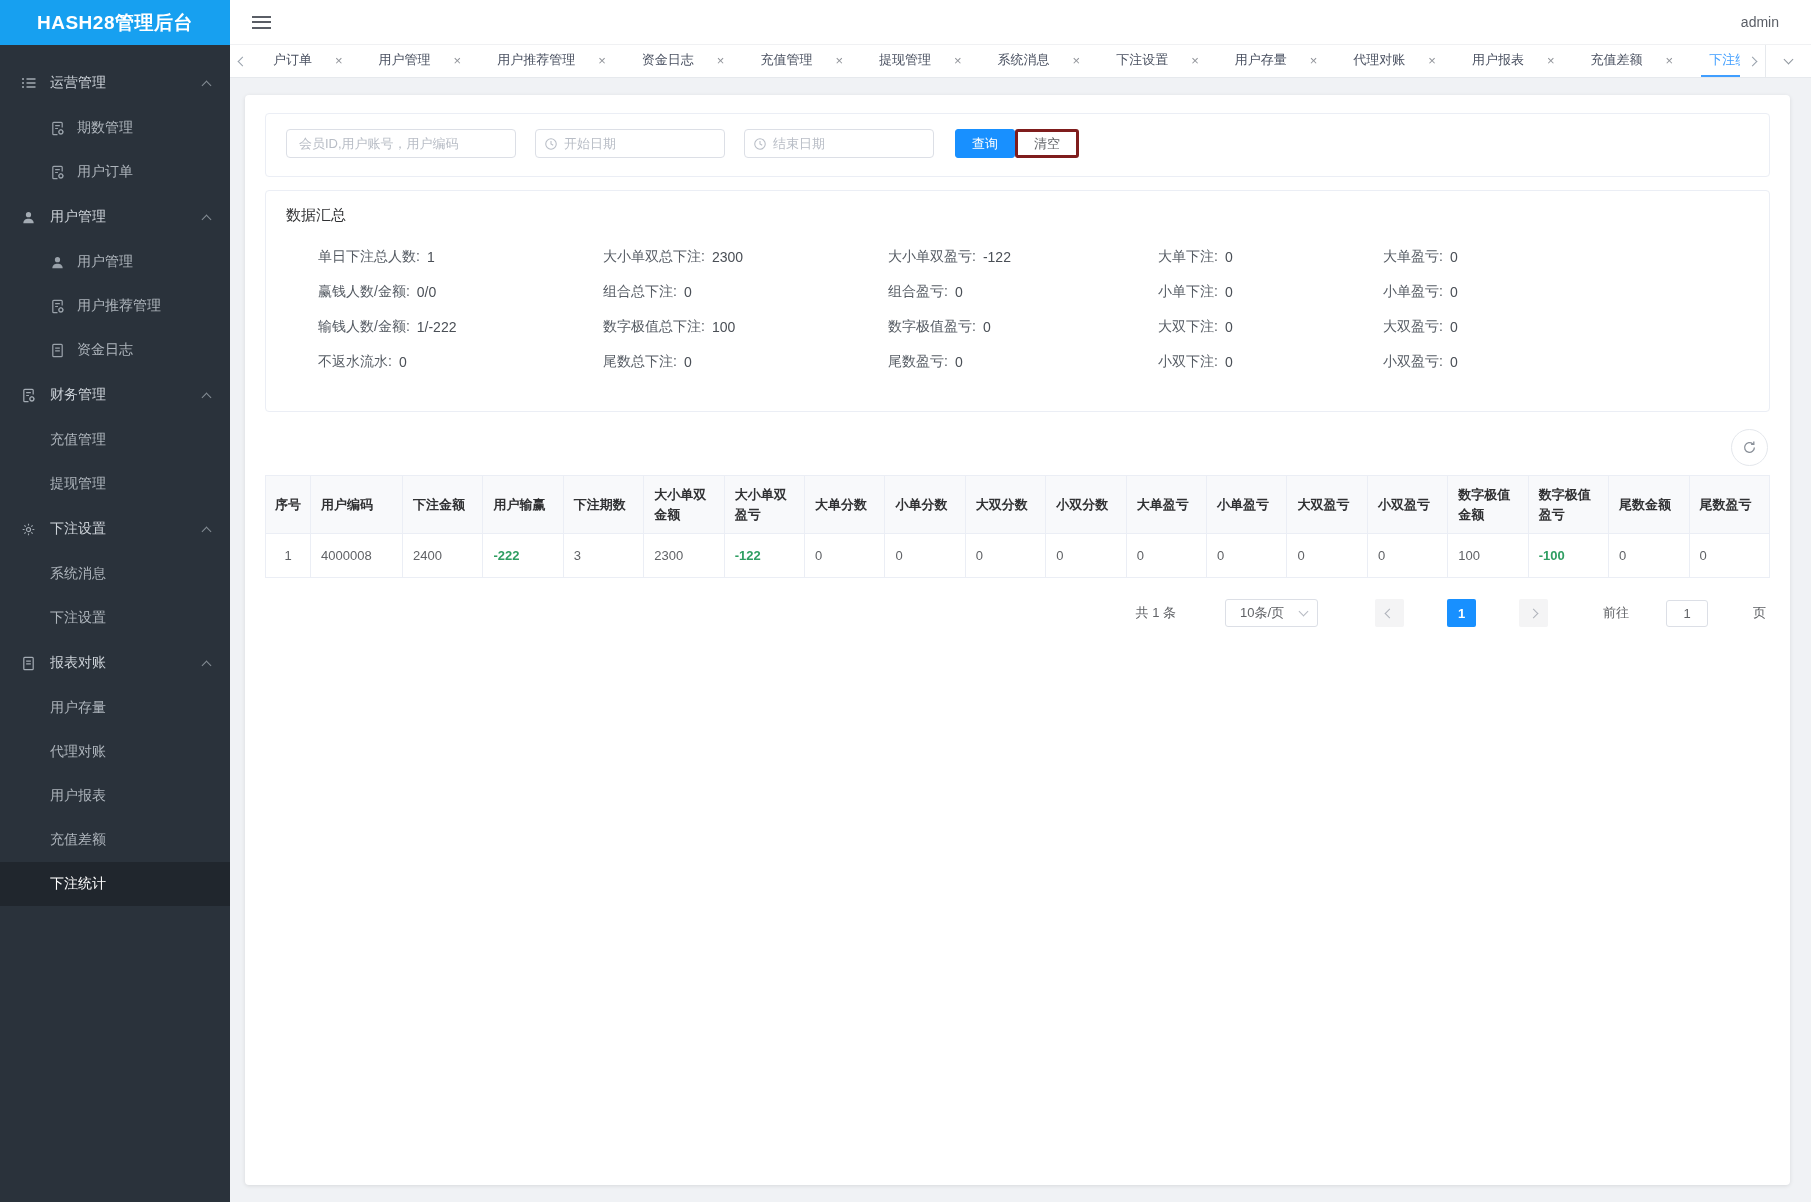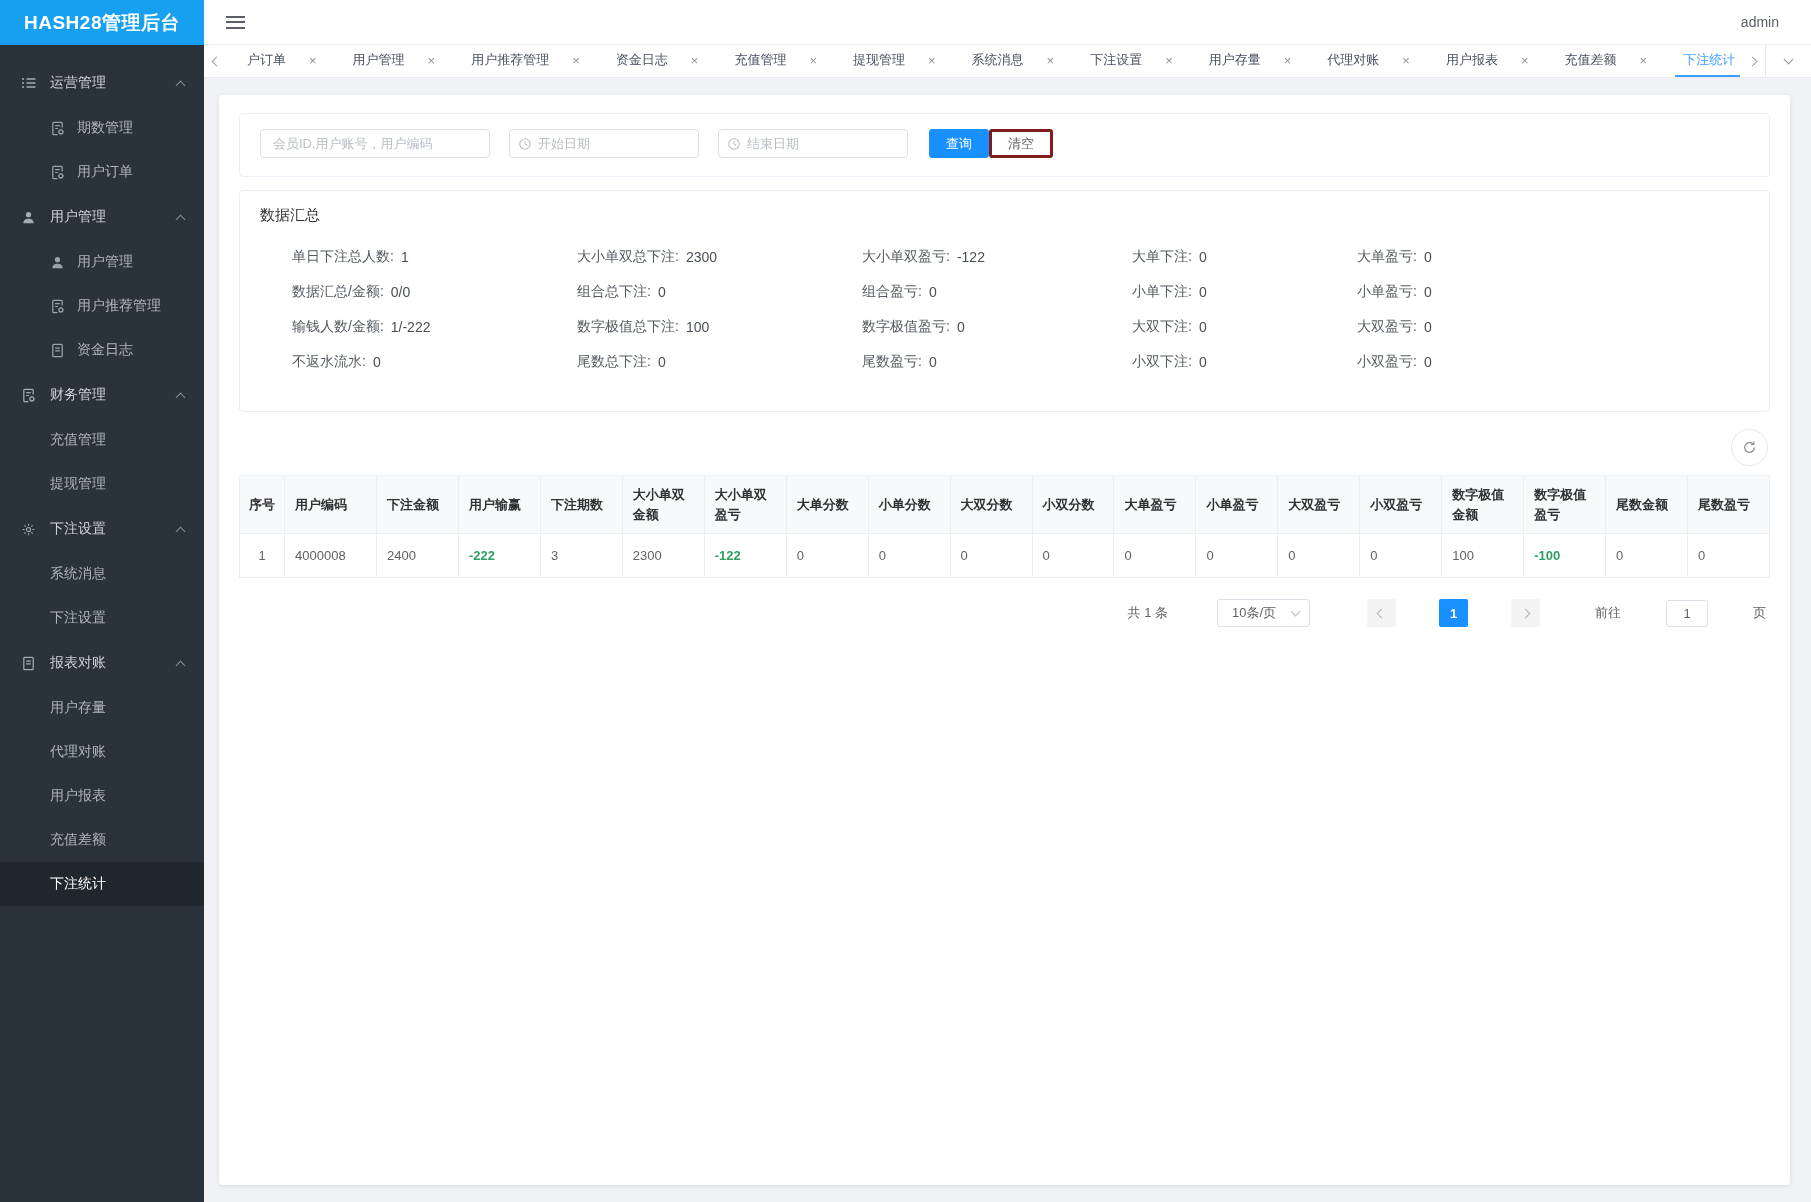--- a/index.html
+++ b/index.html
@@ -1,21 +1,21 @@
 <!DOCTYPE html>
 <html style="--brand: #17a0f0; --accent: #1890ff; --tabblue: #409eff; --sidebar: #2a323b; --sidebar-active: #20262d; --green: #2f9e62; --bg: #f0f2f5;"><head>
 <meta charset="utf-8">
 <style>
   * { margin:0; padding:0; box-sizing:border-box; }
   html,body { width:1811px; height:1202px; overflow:hidden;
     font-family:"Liberation Sans","DejaVu Sans",sans-serif; }
   .app { display:flex; width:1811px; height:1202px; background:var(--bg,#f0f2f5); }
 
   
-  .sidebar { width:204px; flex-shrink:0; background:var(--sidebar,#2a323b); display:flex; flex-direction:column; }
+  .sidebar { width:230px; flex-shrink:0; background:var(--sidebar,#2a323b); display:flex; flex-direction:column; }
   .logo { height:45px; background:var(--brand,#17a0f0); color:#fff; font-size:19px; font-weight:bold;
     display:flex; align-items:center; justify-content:center; letter-spacing:.5px; }
   .menu { flex:1; overflow:hidden; padding-top:15px; }
   .menu-item { height:46px; display:flex; align-items:center; padding:0 20px; color:#cdd3d9; font-size:14px; cursor:pointer; }
   .menu-item .micon { width:17px; height:17px; margin-right:13px; color:#a3abb3; display:inline-flex; align-items:center; justify-content:center; }
   .sub-item { height:44px; display:flex; align-items:center; padding-left:50px; color:#aeb5bc; font-size:14px; cursor:pointer; }
   .sub-item .micon { width:16px; height:16px; margin-right:11px; color:#9aa2aa; display:inline-flex; align-items:center; }
   .sub-item.active { background:var(--sidebar-active,#20262d); color:#fff; }
   .chev { display:inline-block; width:7px; height:7px; border-right:1.2px solid currentColor; border-bottom:1.2px solid currentColor; }
   .chev.up { transform:rotate(-135deg); margin-top:4px; }
@@ -77,21 +77,21 @@
   .pagination { display:flex; justify-content:flex-end; align-items:center; margin-top:21px; font-size:13px; color:#606266; padding-right:4px;gap:37px; }
   .pg-total { margin-right:12px; }
   .page-size { width:93px; height:28px; border:1px solid #dcdfe6; border-radius:3px; display:flex; align-items:center;
     justify-content:space-between; padding:0 10px 0 14px; color:#606266; cursor:pointer; background:#fff; }
   .page-size .chev { color:#b6bac2; }
   .pg-btn { min-width:29px; height:28px; background:#f4f4f5; border-radius:2px; display:flex; align-items:center;
     justify-content:center; color:#aeb2ba; cursor:pointer; }
   .pg-prev { margin:0 6px 0 20px; } .pg-next { margin:0 18px 0 6px; }
   .pg-num { min-width:29px; height:28px; background:var(--accent,#1890ff); color:#fff; border-radius:2px; font-weight:bold;
     display:flex; align-items:center; justify-content:center; cursor:pointer; }
-  .goto-label { margin-right:8px; } .goto-page { margin-left:8px; }
+  .goto-label { } .goto-page { margin-left:8px; }
   .goto-input { width:42px; height:27px; border:1px solid #dcdfe6; border-radius:3px; text-align:center; font-size:13px; color:#606266; }
 </style>
 </head>
 <body>
 
 <div class="app">
 
   <aside class="sidebar">
     <div class="logo">HASH28管理后台</div>
     <nav class="menu">
@@ -375,21 +375,21 @@
               </div>
               <div class="stat">
                 <span>大单下注:</span>
                 <span class="v">0</span>
               </div>
               <div class="stat">
                 <span>大单盈亏:</span>
                 <span class="v">0</span>
               </div>
               <div class="stat">
-                <span>数据汇总/金额:</span>
+                <span>赢钱人数/金额:</span>
                 <span class="v">0/0</span>
               </div>
               <div class="stat">
                 <span>组合总下注:</span>
                 <span class="v">0</span>
               </div>
               <div class="stat">
                 <span>组合盈亏:</span>
                 <span class="v">0</span>
               </div>

